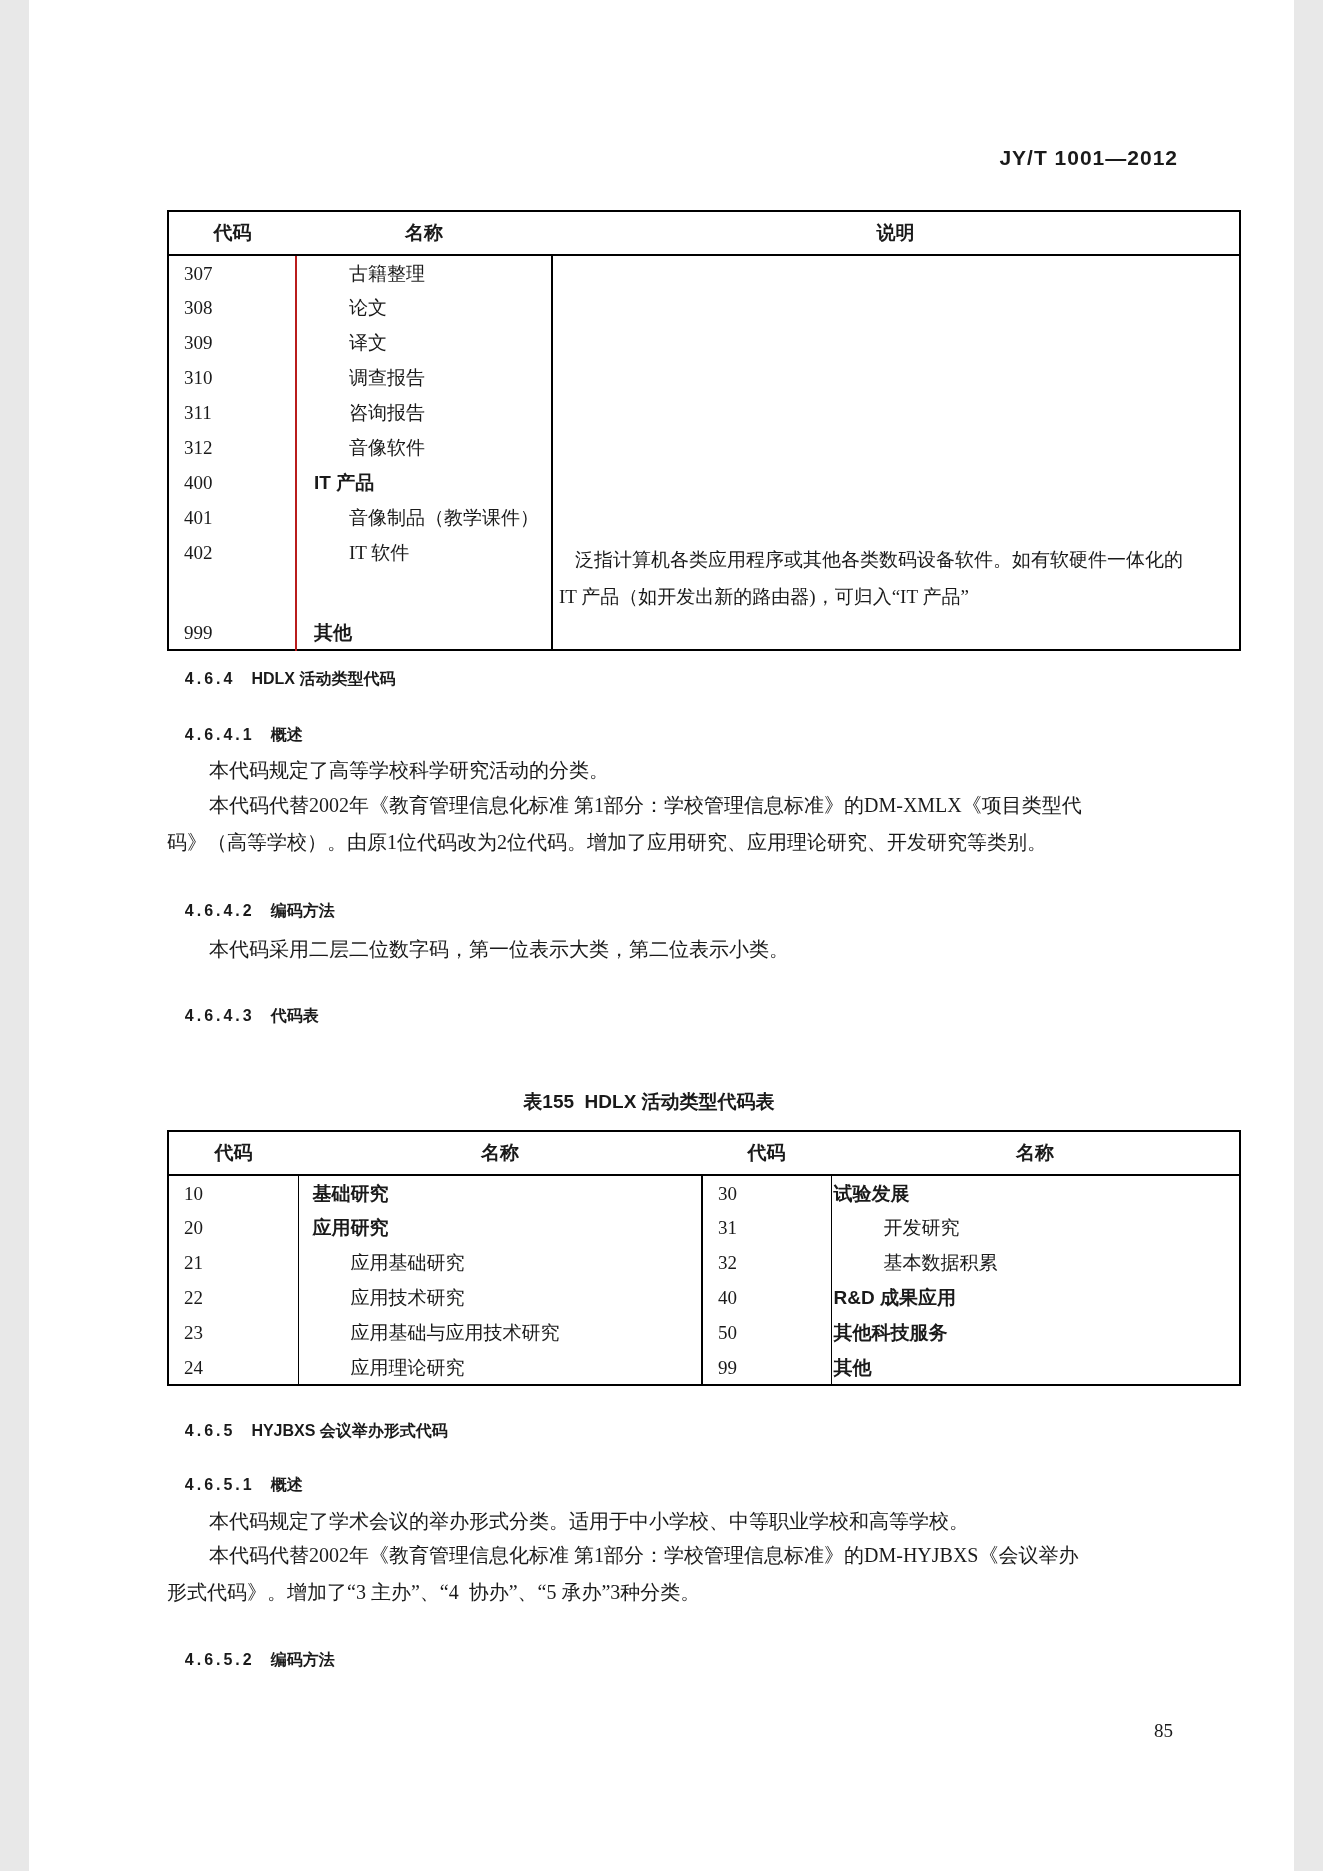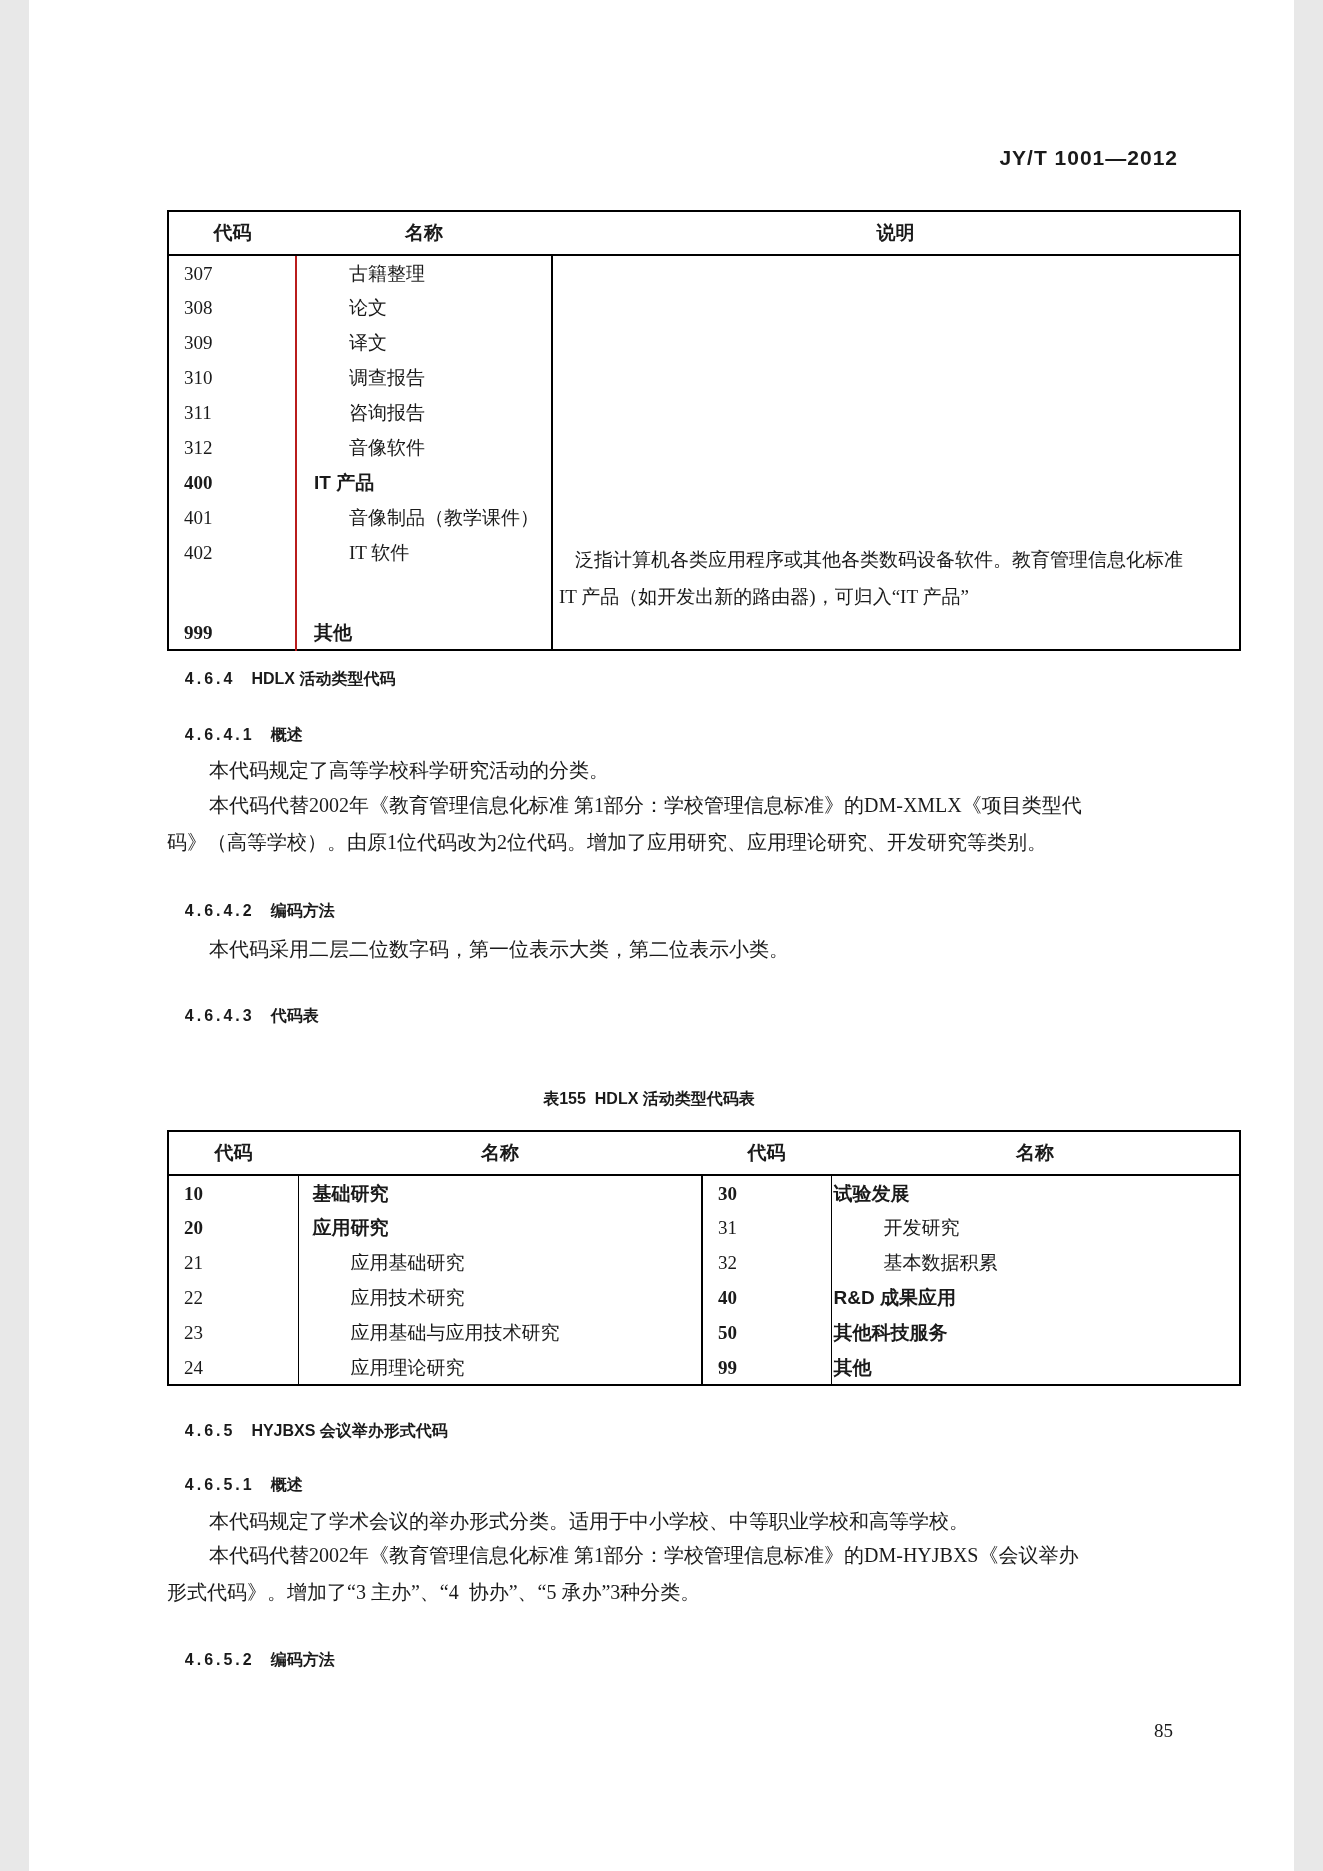--- a/index.html
+++ b/index.html
@@ -41,40 +41,40 @@
   #table2 { top:1130px; }
   #table2 .c1 { border-right:1.5px solid #000; padding-left:15px; }
   #table2 .c2 { border-right:2.5px solid #000; padding-left:14px; }
   #table2 .c3 { border-right:1.5px solid #000; padding-left:15px; }
   #table2 .c4 { padding-left:2px; }
   td.ind { padding-left:52px !important; }
   .bname {
     font-family:"Liberation Sans","DejaVu Sans",sans-serif;
     font-weight:700;
   }
-  .bcode { font-weight:700;margin-left:12px; }
+  .bcode { font-weight:400;margin-left:12px; }
   .dline { line-height:37px; white-space:pre-wrap; }
   .dfirst { text-indent:16px; }
   
   .heading {
     position:absolute; left:138px;
     font-family:"Liberation Sans","DejaVu Sans",sans-serif;
     font-weight:700; font-size:16px; white-space:pre-wrap;
   }
   .heading .hnum { letter-spacing:3px; margin-right:16px; font-weight:600; }
   .pline {
     position:absolute; left:138px; width:1075px;
     font-size:20px; line-height:27px; white-space:pre-wrap;
   }
   .pindent { padding-left:42px; }
   .tcaption {
     position:absolute; left:140px; top:1089px; width:960px;
     text-align:center;
     font-family:"Liberation Sans","DejaVu Sans",sans-serif;
-    font-weight:700; font-size:16px; white-space:pre-wrap;
+    font-weight:700; font-size:19px; white-space:pre-wrap;
   }
   .page-num {
     position:absolute; left:1125px; top:1720px;
     font-size:19px;
   }
 </style>
 </head>
 <body>
 
 <div class="page">
@@ -132,21 +132,21 @@
         </tr>
         <tr class="r">
           <td class="c1">401</td>
           <td class="c2 ind">音像制品（教学课件）</td>
           <td class="c3"></td>
         </tr>
         <tr class="tall">
           <td class="c1">402</td>
           <td class="c2 ind">IT 软件</td>
           <td class="c3">
-            <div class="dline dfirst">泛指计算机各类应用程序或其他各类数码设备软件。教育管理信息化标准</div>
+            <div class="dline dfirst">泛指计算机各类应用程序或其他各类数码设备软件。如有软硬件一体化的</div>
             <div class="dline">IT 产品（如开发出新的路由器)，可归入“IT 产品”</div>
           </td>
         </tr>
         <tr class="r">
           <td class="c1 bcode">999</td>
           <td class="c2 bname">其他</td>
           <td class="c3"></td>
         </tr>
       </tbody>
   </table>

